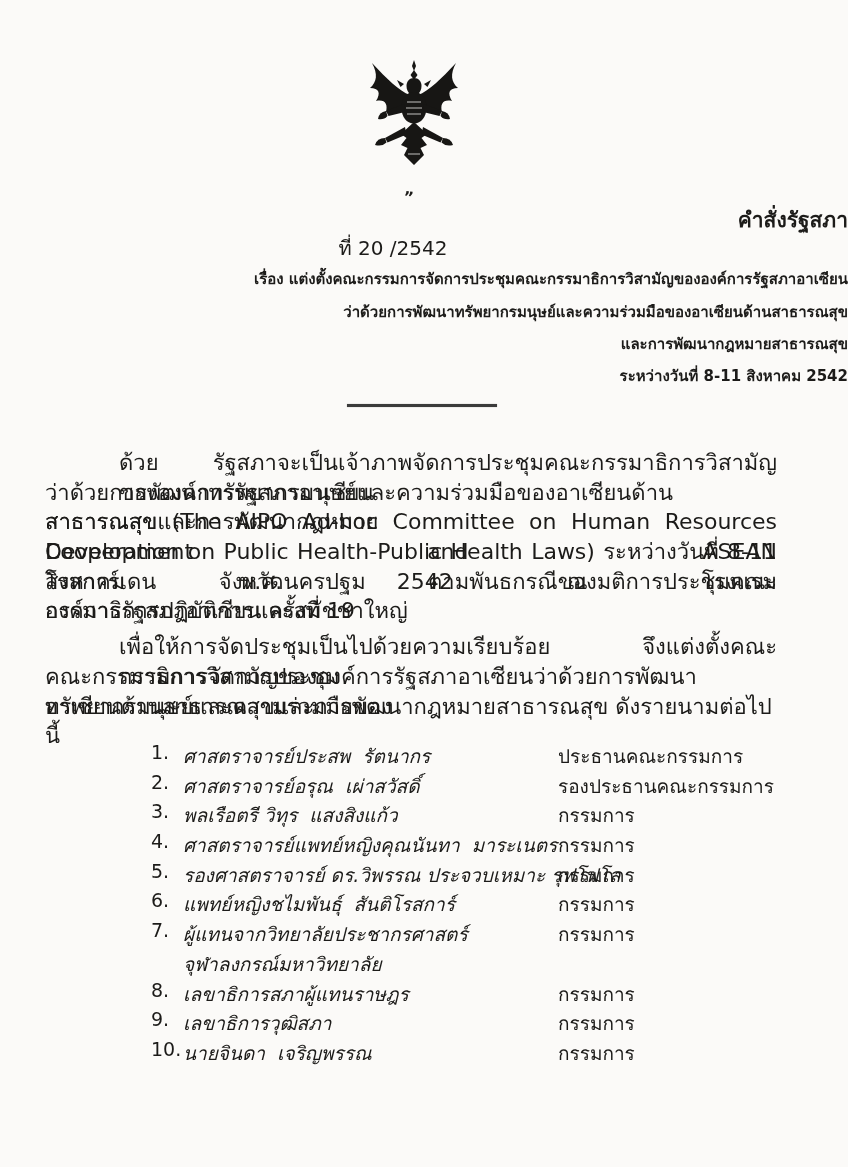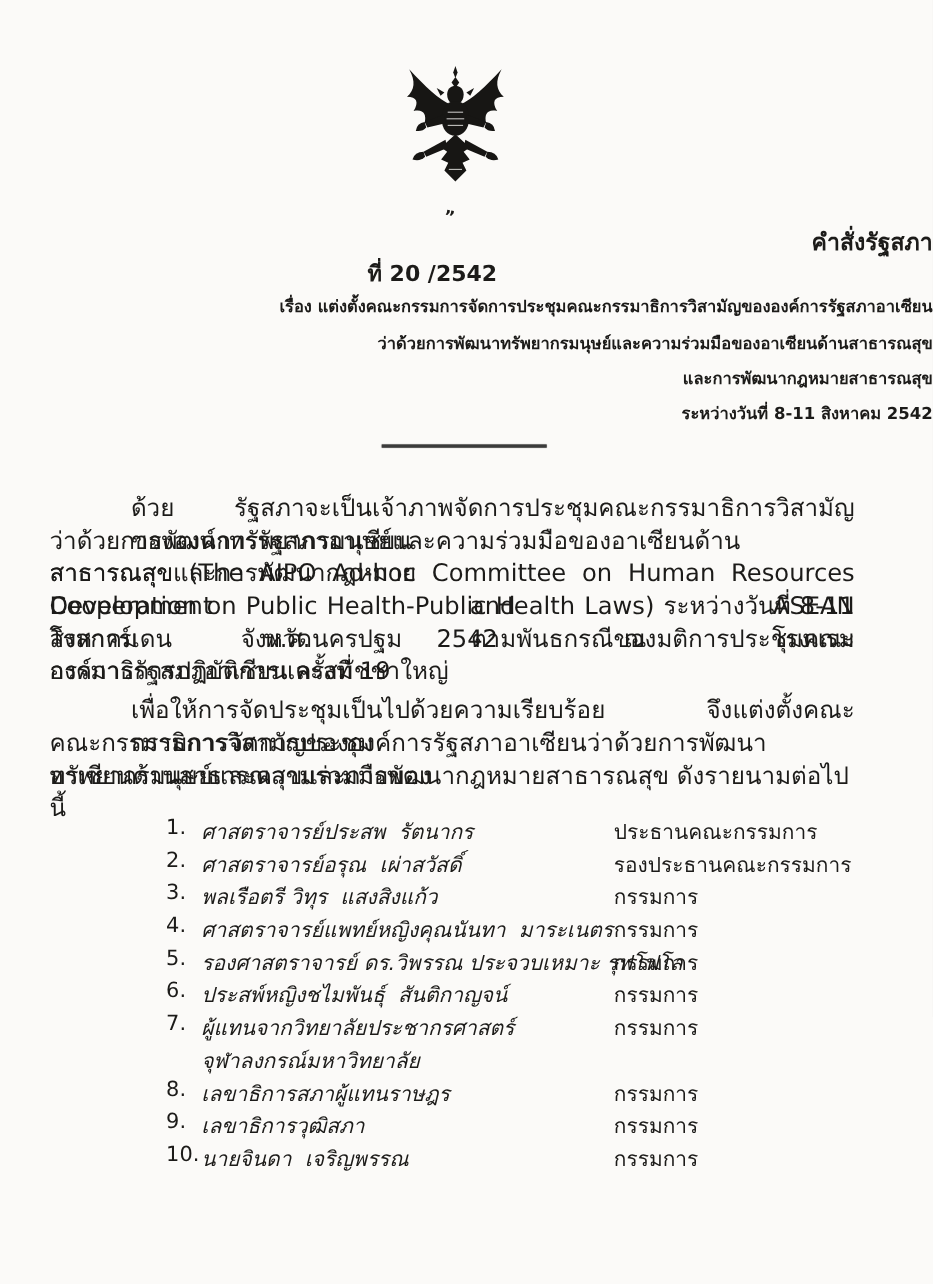--- a/index.html
+++ b/index.html
@@ -13,21 +13,21 @@
     margin:0 auto;
     background:#fbfaf8;
     color:#1c1b19;
     overflow:hidden;
   }
   .abs{position:absolute;}
   .center{left:0;width:848px;text-align:right;}
   .emblem{left:361px;top:58px;width:106px;height:122px;}
   .stray{left:404px;top:188px;font-size:15px;font-weight:700;letter-spacing:-2px;transform:rotate(8deg);}
   .doc-title{top:203px;font-size:21px;font-weight:700;}
-  .doc-no{top:232px;left:0;width:786px;text-align:center;font-size:20px;font-weight:700;}
+  .doc-no{top:232px;left:0;width:786px;text-align:center;font-size:20px;font-weight:400;}
   .subj{font-size:15px;font-weight:700;}
   .s0{top:267px;} .s1{top:300px;} .s2{top:332px;} .s3{top:364px;}
   .divider{left:347px;top:404px;width:150px;height:3px;background:#3b3b3b;box-shadow:0 0 1px #777;}
   .bodytxt{left:45px;top:448px;width:732px;font-size:22px;line-height:29.7px;}
   .bline{white-space:pre-wrap;text-align:justify;text-align-last:justify;height:29.7px;overflow:visible;}
   .bline.last{text-align:left;text-align-last:left;}
   .indent{padding-left:74px;}
   .p2{margin-top:6px;}
   .list{left:63px;top:737px;width:732px;font-size:19px;}
   .row{position:relative;height:29.7px;}
@@ -114,21 +114,21 @@
       <span class="nm">ศาสตราจารย์แพทย์หญิงคุณนันทา  มาระเนตร</span>
       <span class="rl">กรรมการ</span>
     </div>
     <div class="row">
       <span class="no">5.</span>
       <span class="nm">รองศาสตราจารย์ ดร.วิพรรณ ประจวบเหมาะ รุฟโฟโล</span>
       <span class="rl">กรรมการ</span>
     </div>
     <div class="row">
       <span class="no">6.</span>
-      <span class="nm">ประสพ์หญิงชไมพันธุ์  สันติกาญจน์</span>
+      <span class="nm">แพทย์หญิงชไมพันธุ์  สันติโรสการ์</span>
       <span class="rl">กรรมการ</span>
     </div>
     <div class="row">
       <span class="no">7.</span>
       <span class="nm">ผู้แทนจากวิทยาลัยประชากรศาสตร์</span>
       <span class="rl">กรรมการ</span>
     </div>
     <div class="row">
       <span class="no"></span>
       <span class="nm">จุฬาลงกรณ์มหาวิทยาลัย</span>

